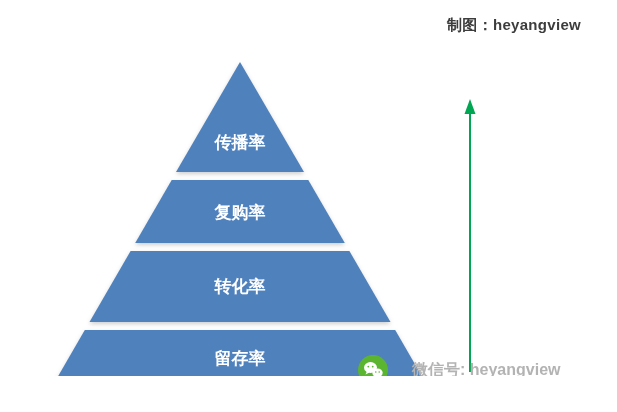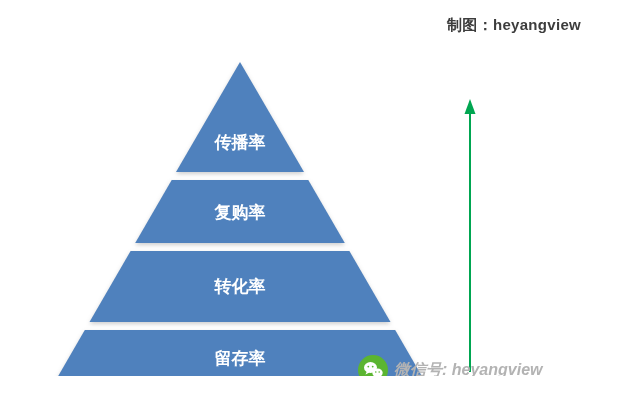--- a/index.html
+++ b/index.html
@@ -39,22 +39,21 @@
     font-size: 17px;
     font-weight: bold;
     fill: #ffffff;
   }
   .wechat-footer {
     position: absolute;
     left: 358px;
     top: 355px;
     display: flex;
     align-items: center;
-    gap: 6px;
-    font-style: italic;
+    gap: 24px;
   }
   .wechat-text {
     font-size: 16px;
     color: #b3b3b3;
     font-weight: 600;
   }
 </style>
 </head>
 <body>
 

